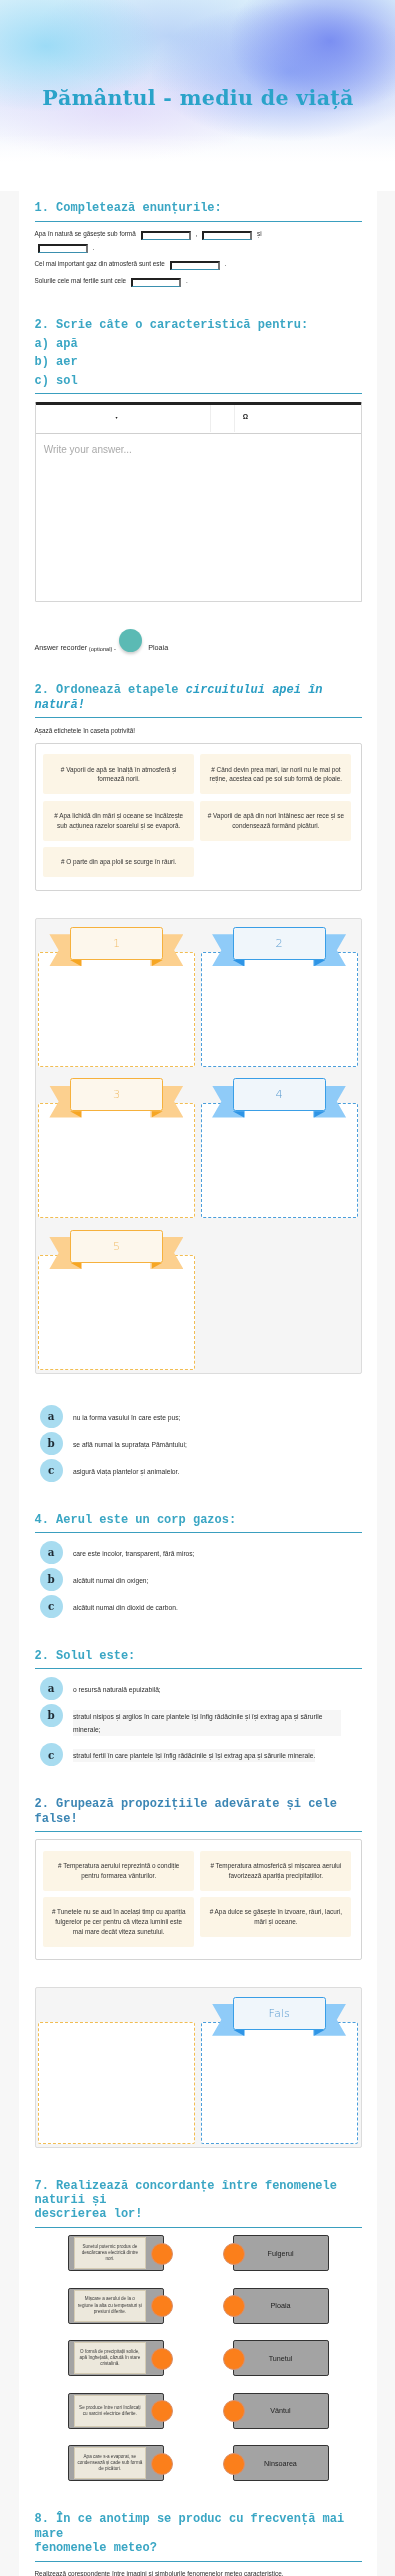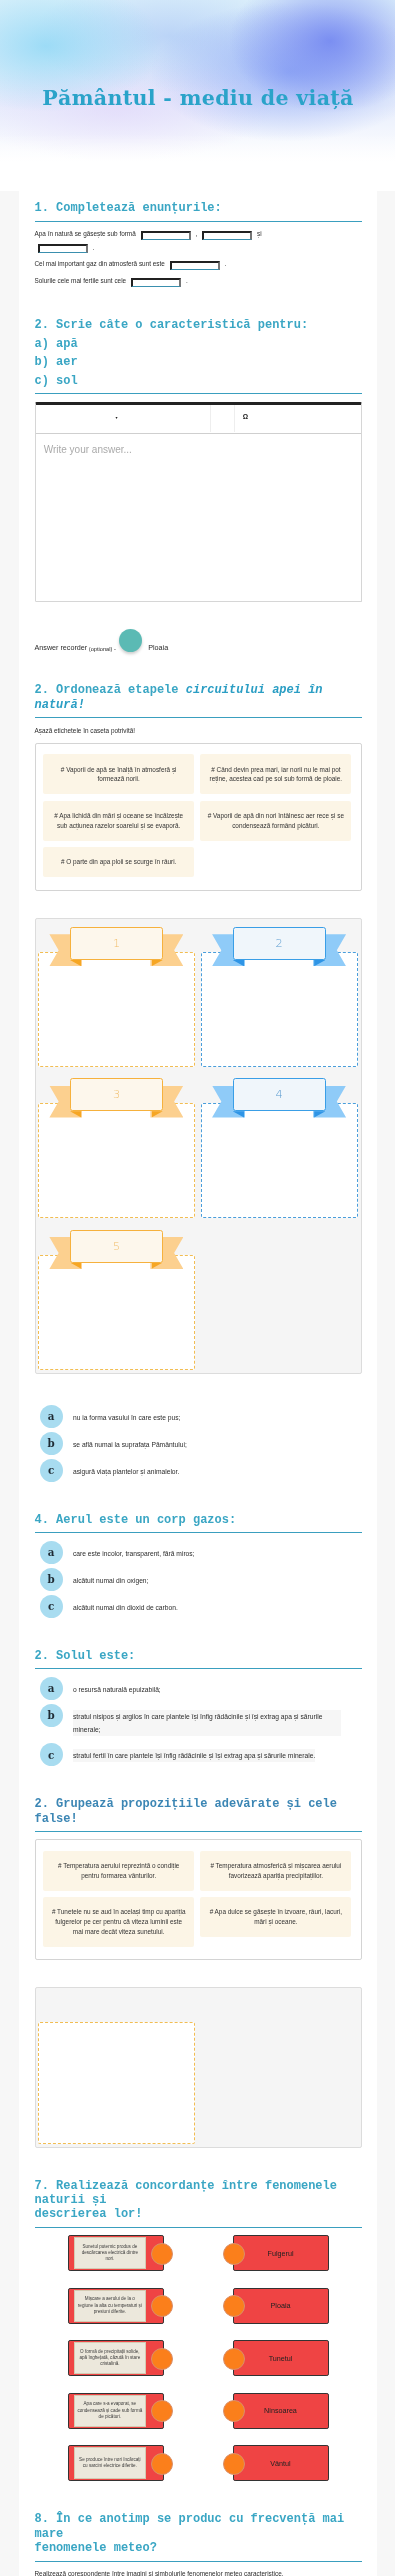--- a/index.html
+++ b/index.html
@@ -109,21 +109,21 @@
     font-size: 10.3px; color: #1e2a33;
   }
   .choice-text { margin-left: 10.3px; margin-top: 6.2px; font-size: 6.7px; line-height: 13px; color: #2b2b2b; max-width: 268px; }
   .choice-text.hl { background: #f6f6f6; }
 
   
   .match { position: relative; margin-top: 7.2px; }
   .match-row { display: flex; justify-content: space-between; padding: 0 33px; margin-bottom: 16.5px; }
   .match-card {
     position: relative; width: 96px; height: 36px; border: 0.5px solid #333; border-radius: 2.1px;
-    background: #ef4444; display: flex; align-items: center; justify-content: center;
+    background: #a3a3a3; display: flex; align-items: center; justify-content: center;
   }
   .match-card.desc .paper {
     width: 72px; height: 32px; background: #ece8dc; border: 0.5px solid #d4cbb3; display: flex; align-items: center;
     justify-content: center; text-align: center; font-size: 4.6px; line-height: 6.2px; color: #3b3b3b; margin-left: -11.3px; padding: 2.1px;
   }
   .match-card.term { font-size: 7.2px; color: #222; }
   .dot {
     position: absolute; width: 22px; height: 22px; border-radius: 50%; background: #fb7f1b;
     border: 0.8px solid #d98f6b; top: 6.7px; cursor: pointer;
   }
@@ -317,20 +317,30 @@
     <div class="label-pool">
       <div class="tag"># Temperatura aerului reprezintă o condiție pentru formarea vânturilor.</div>
       <div class="tag"># Temperatura atmosferică și mișcarea aerului favorizează apariția precipitațiilor.</div>
       <div class="tag"># Tunetele nu se aud în același timp cu apariția fulgerelor pe cer pentru că viteza luminii este mai mare decât viteza sunetului.</div>
       <div class="tag" style="align-self:start"># Apa dulce se găsește în izvoare, râuri, lacuri, mări și oceane.</div>
     </div>
     <div class="drop-grid tf">
       <div class="drop-zone">
         <div class="box"></div>
       </div>
+      <div class="drop-zone blue">
+        <div class="box"></div>
+        <div class="ribbon-wrap">
+          <div class="ribbon-tail left"></div>
+            <div class="ribbon-tail right"></div>
+          <div class="ribbon-fold l"></div>
+            <div class="ribbon-fold r"></div>
+          <div class="ribbon-face">Fals</div>
+        </div>
+      </div>
     </div>
   </section>
 
   <section class="question">
     <h2 class="q-title">
       <span class="line">7. Realizează concordanțe între fenomenele naturii și</span>
       <span class="line">descrierea lor!</span>
     </h2>
     <div class="match">
       <div class="match-row">
@@ -358,36 +368,36 @@
           <div class="paper">O formă de precipitații solide, apă înghețată, căzută în stare cristalină.</div>
           <div class="dot"></div>
         </div>
         <div class="match-card term">
           <div class="dot"></div>
           <span>Tunetul</span>
         </div>
       </div>
       <div class="match-row">
         <div class="match-card desc">
-          <div class="paper">Apa care s-a evaporat, se condensează și cade sub formă de picături.</div>
+          <div class="paper">Se produce între nori încărcați cu sarcini electrice diferite.</div>
           <div class="dot"></div>
         </div>
         <div class="match-card term">
           <div class="dot"></div>
-          <span>Ninsoarea</span>
+          <span>Vântul</span>
         </div>
       </div>
       <div class="match-row">
         <div class="match-card desc">
-          <div class="paper">Se produce între nori încărcați cu sarcini electrice diferite.</div>
+          <div class="paper">Apa care s-a evaporat, se condensează și cade sub formă de picături.</div>
           <div class="dot"></div>
         </div>
         <div class="match-card term">
           <div class="dot"></div>
-          <span>Vântul</span>
+          <span>Ninsoarea</span>
         </div>
       </div>
     </div>
   </section>
 
   <section class="question">
     <h2 class="q-title">
       <span class="line">8. În ce anotimp se produc cu frecvență mai mare</span>
       <span class="line">fenomenele meteo?</span>
     </h2>

